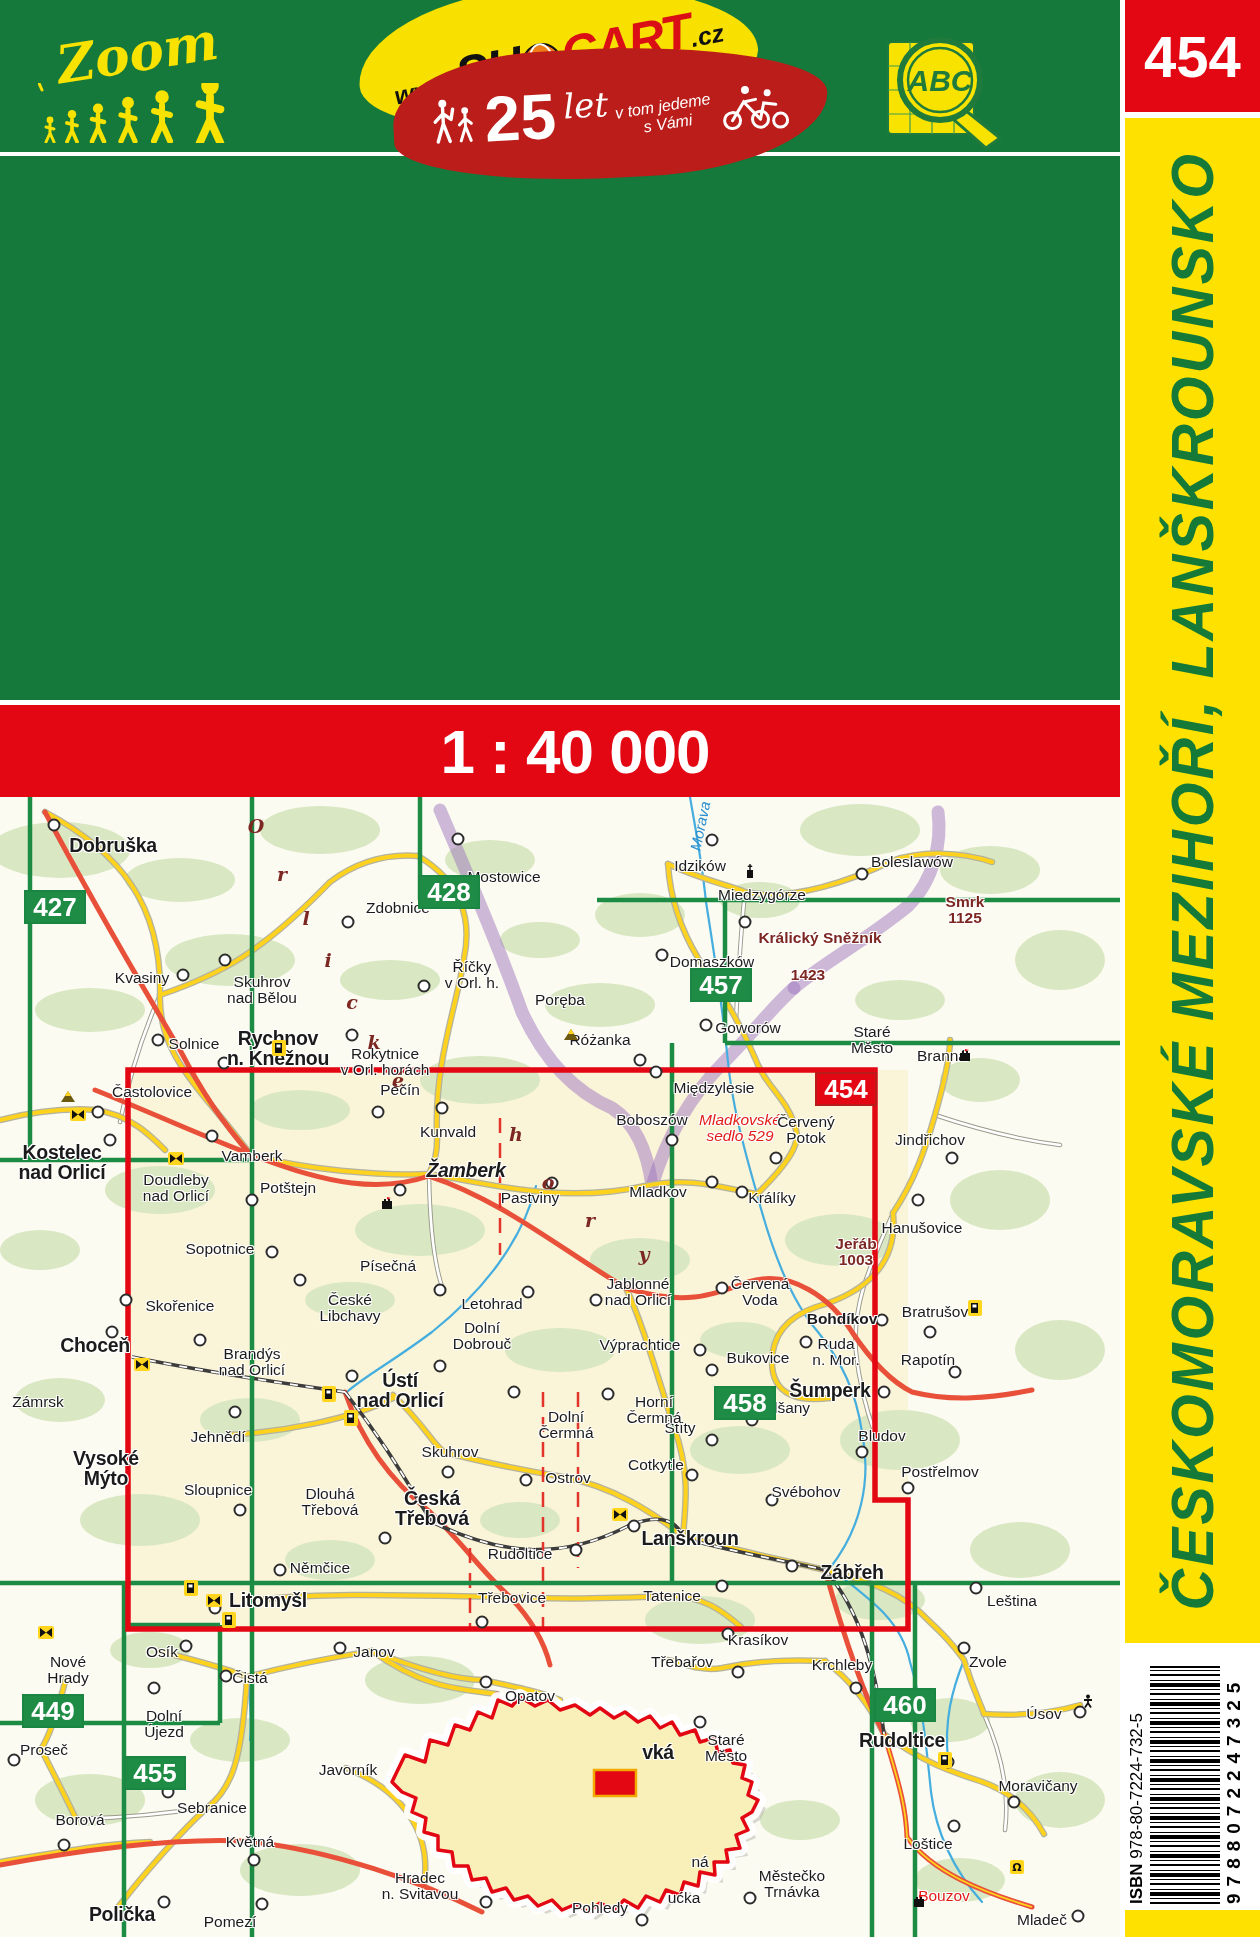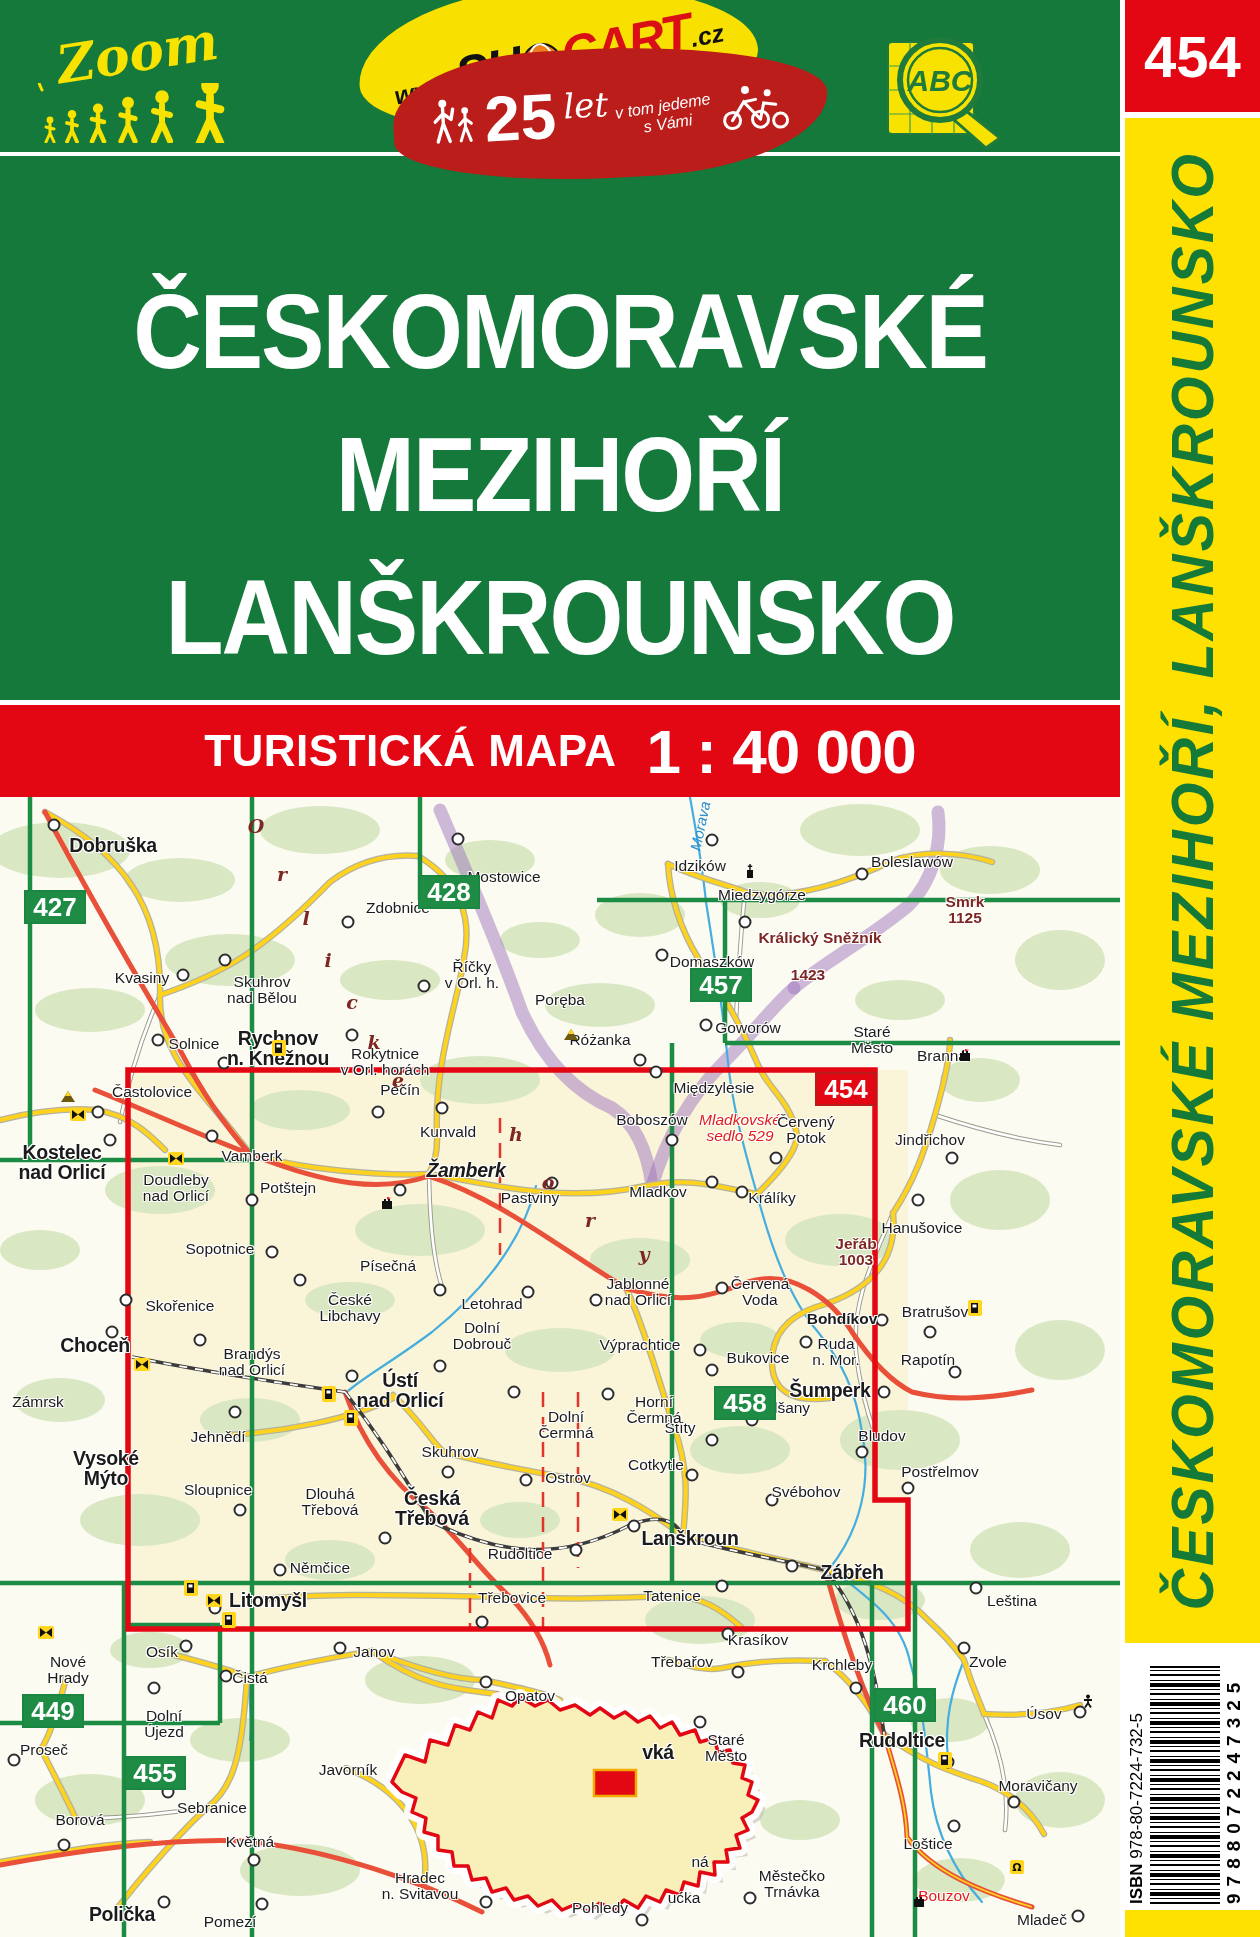--- a/index.html
+++ b/index.html
@@ -141,29 +141,23 @@
         <rect x="6" y="14" width="86" height="92" rx="4" fill="#f8e300" stroke="#1f7a3c" stroke-width="2"></rect>
         <path d="M6,38 h86 M6,62 h86 M6,86 h86 M28,14 v92 M50,14 v92 M72,14 v92" stroke="#3f9b55" stroke-width="1.2"></path>
         <polygon points="78,78 118,110 104,120 70,90" fill="#f8e300" stroke="#1f7a3c" stroke-width="3"></polygon>
         <circle cx="58" cy="52" r="40" fill="#f8e300" stroke="#1f7a3c" stroke-width="6"></circle>
         <circle cx="58" cy="52" r="32" fill="none" stroke="#1f7a3c" stroke-width="2.5"></circle>
         <text x="58" y="63" text-anchor="middle" font-family="Liberation Sans,sans-serif" font-size="30" font-weight="bold" font-style="italic" fill="#1f7a3c">ABC</text>
       </svg>
     </div>
 
 
-    <div class="title">
-      <div>ČESKOMORAVSKÉ</div>
-      <div>MEZIHOŘÍ</div>
-      <div>LANŠKROUNSKO</div>
-    </div>
   </div>
 
   <div class="redband">
-    <span class="t1">TURISTICKÁ MAPA</span>
     <span class="t2">1 : 40 000</span>
   </div>
 
   <div class="map">
     <svg width="1120" height="1140" viewBox="0 797 1120 1140">
       <rect x="0" y="797" width="1120" height="1140" fill="#fcfbf1"></rect>
       <rect x="128" y="1070" width="780" height="559" fill="#faf4d8"></rect>
       <g fill="#d9e7c2">
         <ellipse cx="60" cy="850" rx="70" ry="28"></ellipse>
           <ellipse cx="180" cy="880" rx="55" ry="22"></ellipse>

